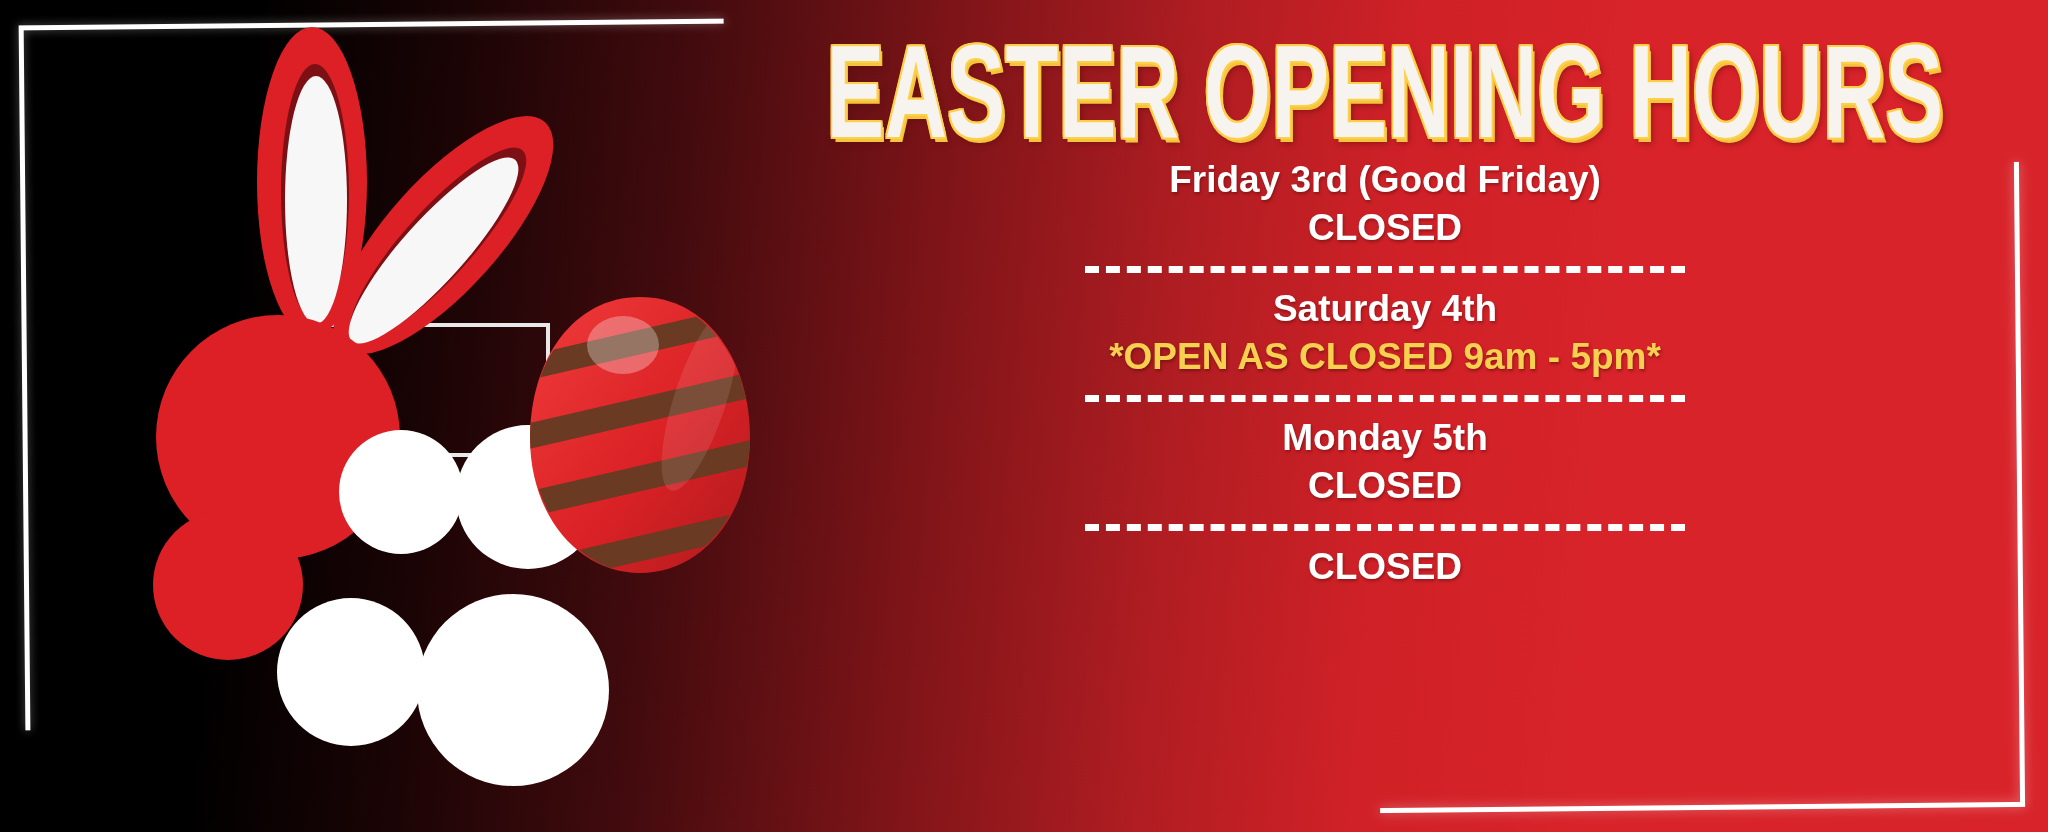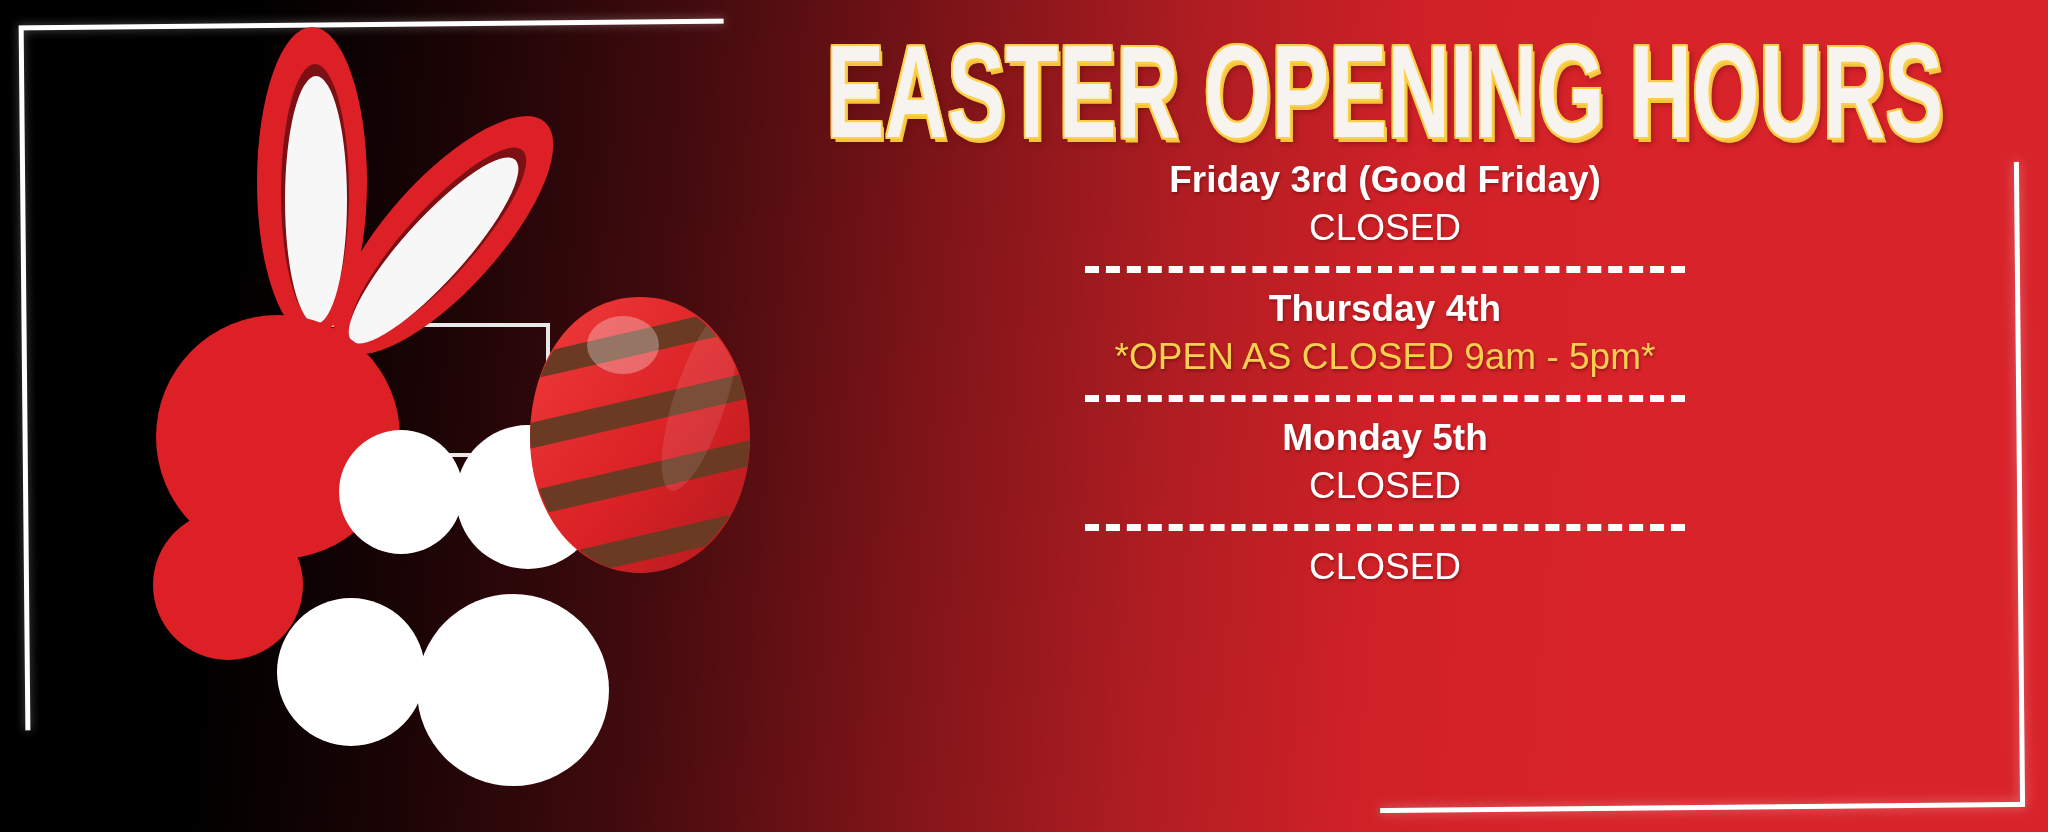--- a/index.html
+++ b/index.html
@@ -106,21 +106,21 @@
   }
   .day-name {
     font-size: 37px;
     font-weight: 700;
     color: #ffffff;
     line-height: 1.30;
     text-shadow: 1px 2px 3px rgba(80,8,10,0.45);
   }
   .day-status {
     font-size: 37px;
-    font-weight: 400;
+    font-weight: 700;
     color: #ffffff;
     line-height: 1.32;
     text-shadow: 1px 2px 3px rgba(80,8,10,0.45);
   }
   .day-status.open {
     color: #f7d04f;
     text-shadow: 1px 2px 3px rgba(80,8,10,0.5);
   }
   .divider {
     width: 600px;
@@ -205,21 +205,21 @@
     <div class="schedule">
 
       <div class="day-block">
         <div class="day-name">Friday 3rd (Good Friday)</div>
         <div class="day-status">CLOSED</div>
       </div>
 
       <div class="divider"></div>
 
       <div class="day-block">
-        <div class="day-name">Thursday 4th</div>
+        <div class="day-name">Saturday 4th</div>
         <div class="day-status open">*OPEN AS CLOSED 9am - 5pm*</div>
       </div>
 
       <div class="divider"></div>
 
       <div class="day-block">
         <div class="day-name">Monday 5th</div>
         <div class="day-status">CLOSED</div>
       </div>
 

